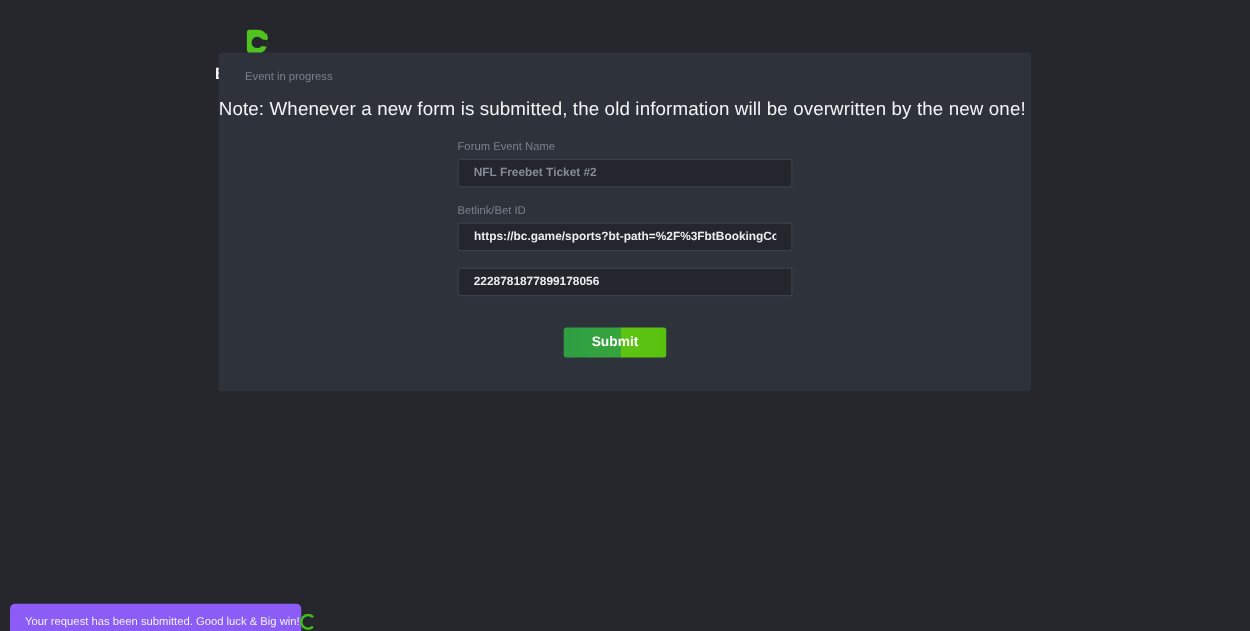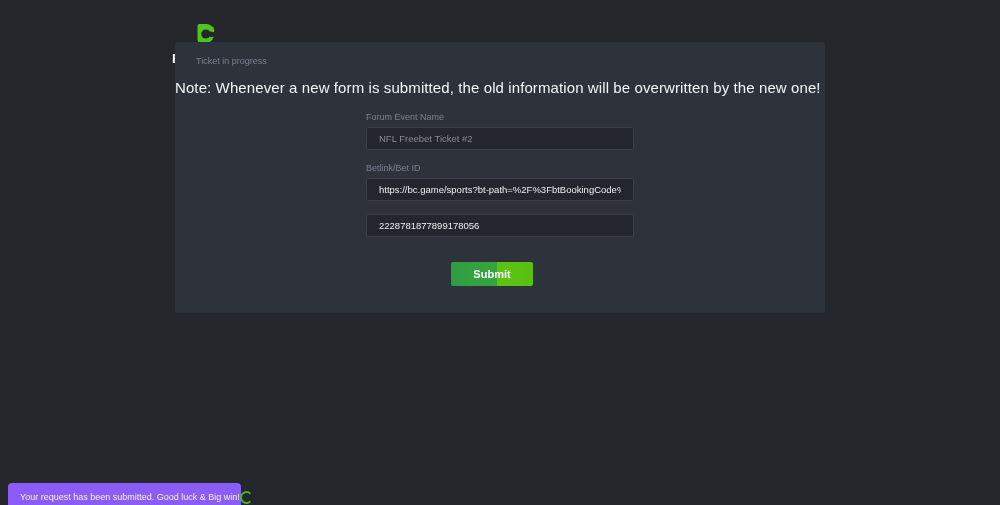--- a/index.html
+++ b/index.html
@@ -73,21 +73,21 @@
   .field-input {
     box-sizing: border-box;
     width: 100%;
     height: 23px;
     background: #23262c;
     border: 1px solid #3a414b;
     border-radius: 2px;
     padding: 0 12px;
     font-family: "Liberation Sans", "DejaVu Sans", sans-serif;
     font-size: 9.5px;
-    font-weight: normal;
+    font-weight: bold;
     color: #eceef0;
     outline: none;
   }
   .field-input.muted { color: #858c97; }
   .submit-btn {
     position: absolute;
     left: 276px;
     top: 220px;
     width: 82px;
     height: 24px;
@@ -136,21 +136,21 @@
   <svg class="logo-icon" viewBox="0 0 24 24">
     <path fill="#4fc41f" d="M4 3 C4 1.9 4.9 1 6 1 L14 1 C19.5 1 23 5.2 23 11.5 C23 18.5 19 23 13 23 L8 23 C5.8 23 4 21.2 4 19 Z"></path>
     <circle cx="13.5" cy="12.5" r="5.2" fill="#25272c"></circle>
     <rect x="16.5" y="9.5" width="7" height="6" fill="#25272c" transform="rotate(8 16.5 9.5)"></rect>
     <path fill="#4fc41f" d="M22 4 L23.5 9 L18 7 Z"></path>
   </svg>
   <span class="logo-text">BC.GAME</span>
 </div>
 
 <div class="panel">
-  <div class="status-label">Ticket in progress</div>
+  <div class="status-label">Event in progress</div>
   <div class="note">Note: Whenever a new form is submitted, the old information will be overwritten by the new one!</div>
 
   <div class="form-col">
     <div class="field-group">
       <label class="field-label">Forum Event Name</label>
       <input class="field-input muted" type="text" value="NFL Freebet Ticket #2" style="">
     </div>
 
     <div class="field-group">
       <label class="field-label">Betlink/Bet ID</label>

